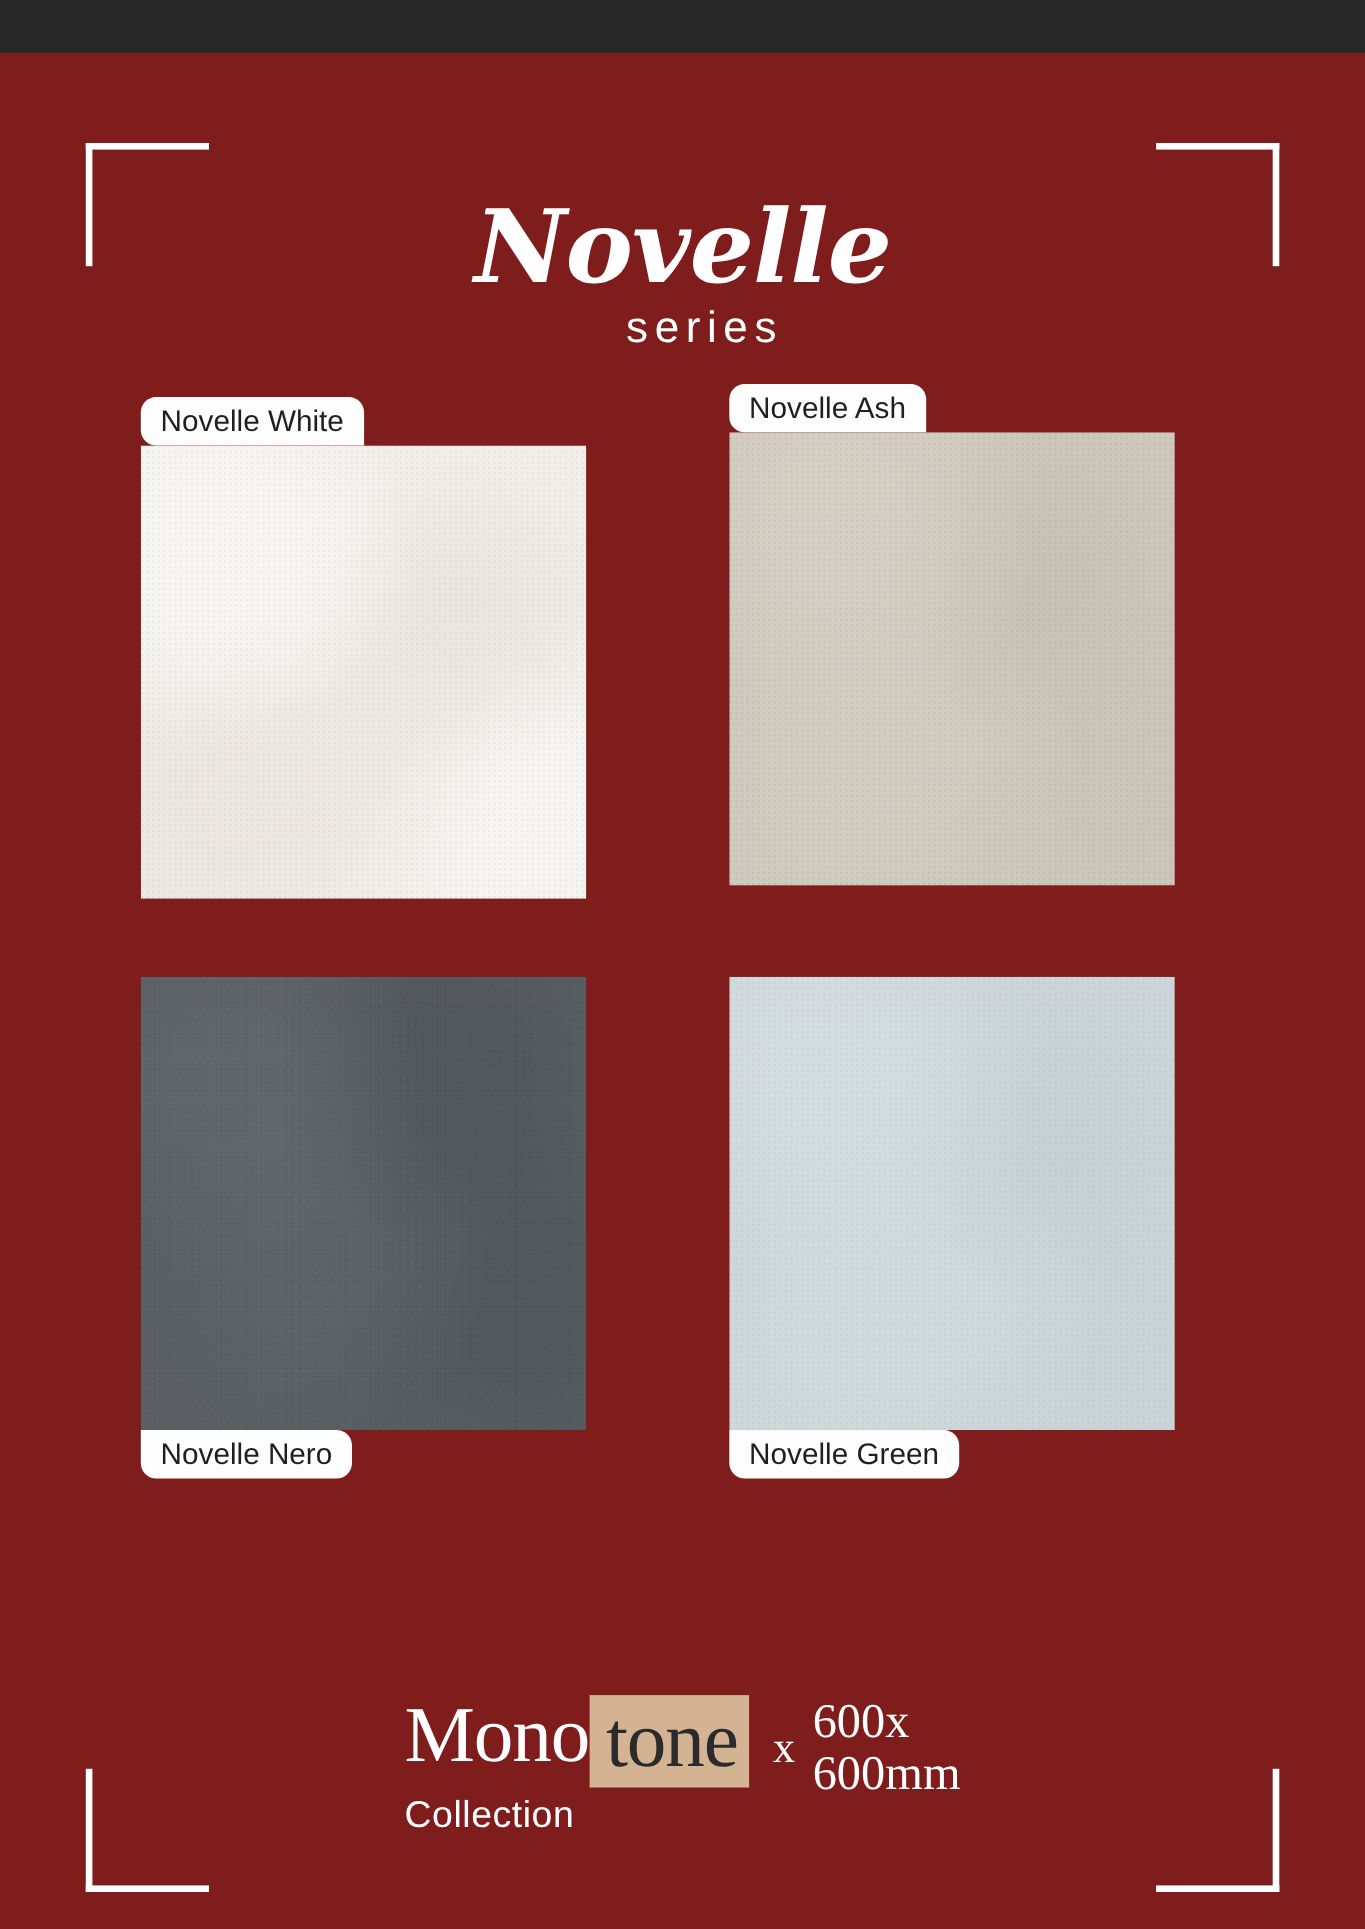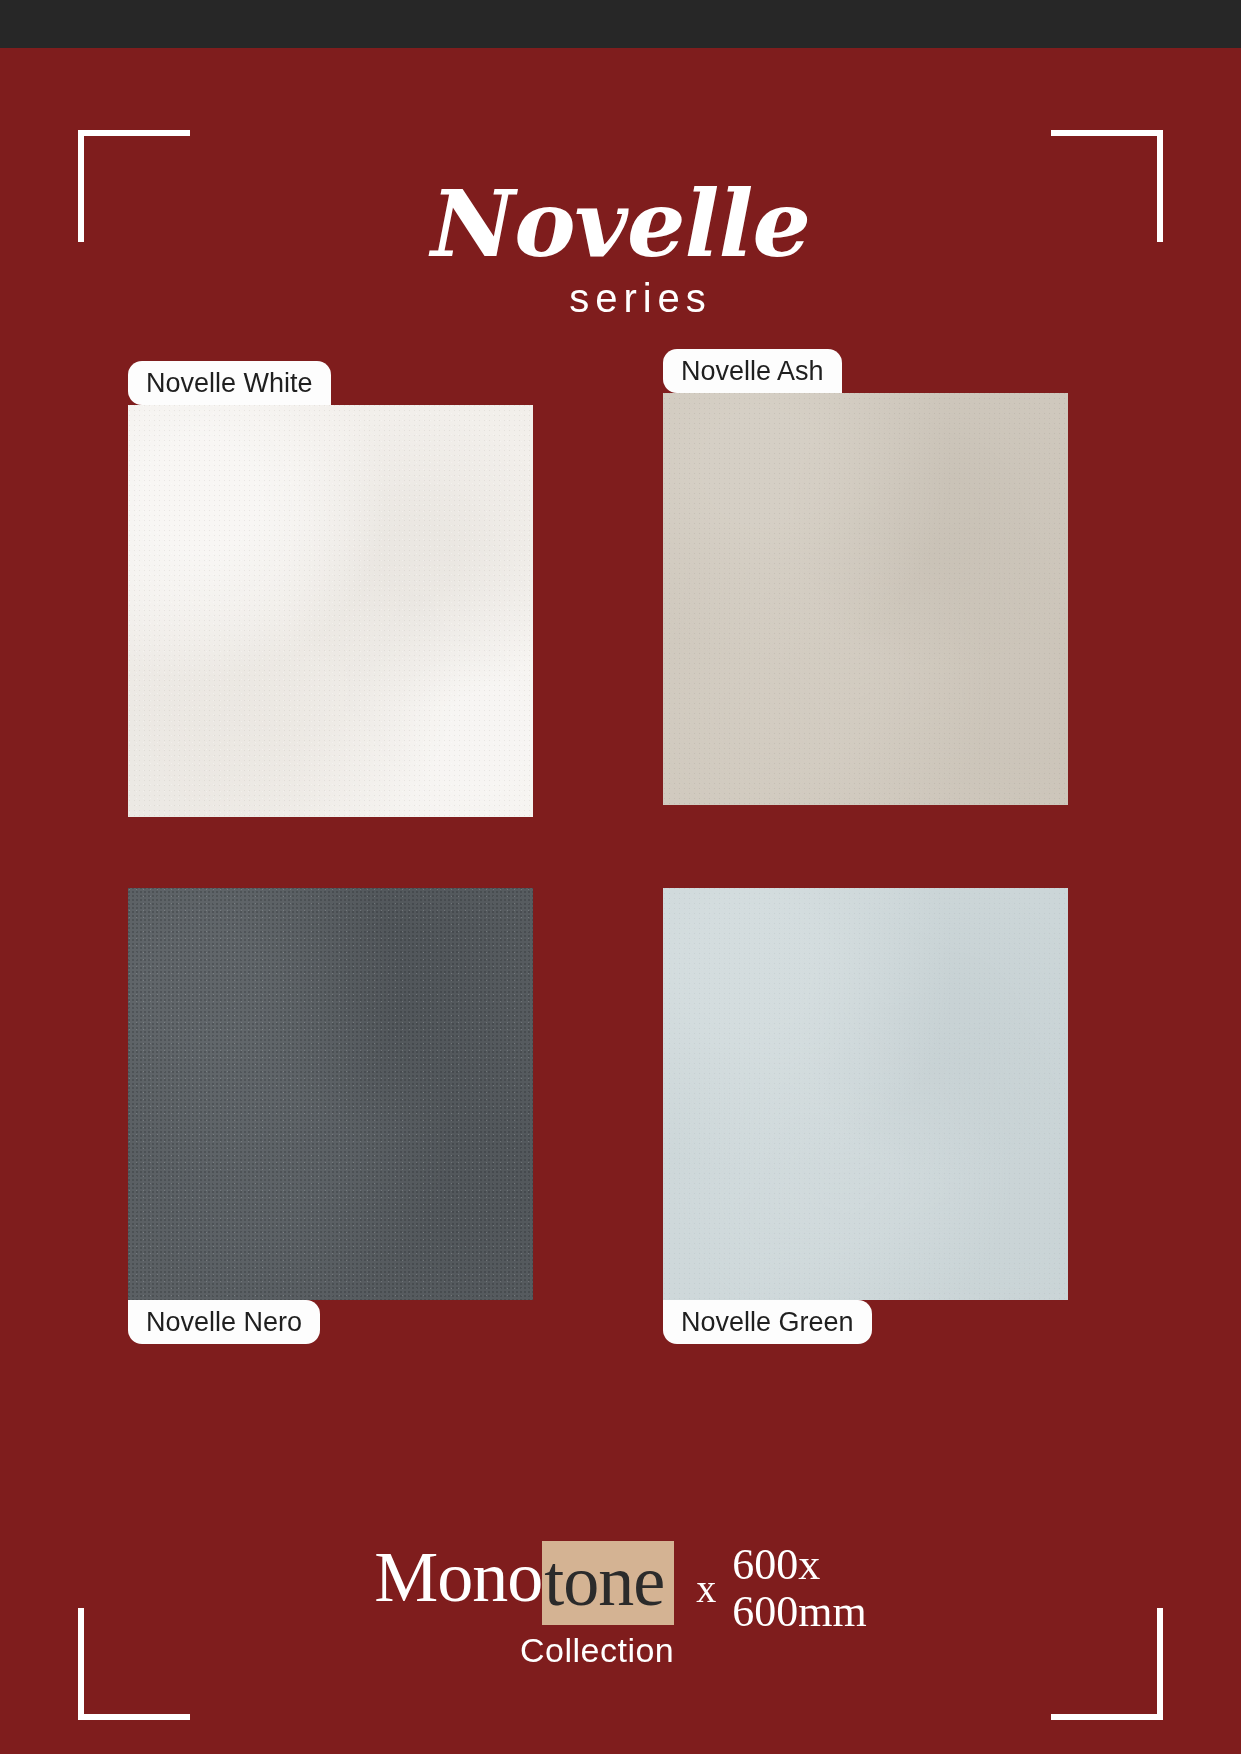--- a/index.html
+++ b/index.html
@@ -183,32 +183,32 @@
 
   
   #footer {
     position:absolute;
     left:0; bottom:132px; width:100%;
     display:flex;
     align-items:center;
     justify-content:center;
     gap:22px;
   }
-  #logo-block { text-align:right; }
+  #logo-block { text-align:left; }
   #logo-line {
     display:flex; align-items:stretch; justify-content:center;
     font-family:"Liberation Serif", serif;
     font-size:72px;
     line-height:1.0;
   }
   #logo-mono { color:#ffffff; letter-spacing:-1px; }
   #logo-tone {
     background:#d4b393;
     color:#2b2b2b;
-    padding:4px 10px 8px 2px;
+    padding:4px 10px 8px 15px;
     letter-spacing:-1px;
   }
   #logo-collection {
     font-family:Liberation Sans, sans-serif;
     font-size:34px;
     color:#ffffff;
     margin-top:6px;
     letter-spacing:.5px;
   }
   #size-block {

